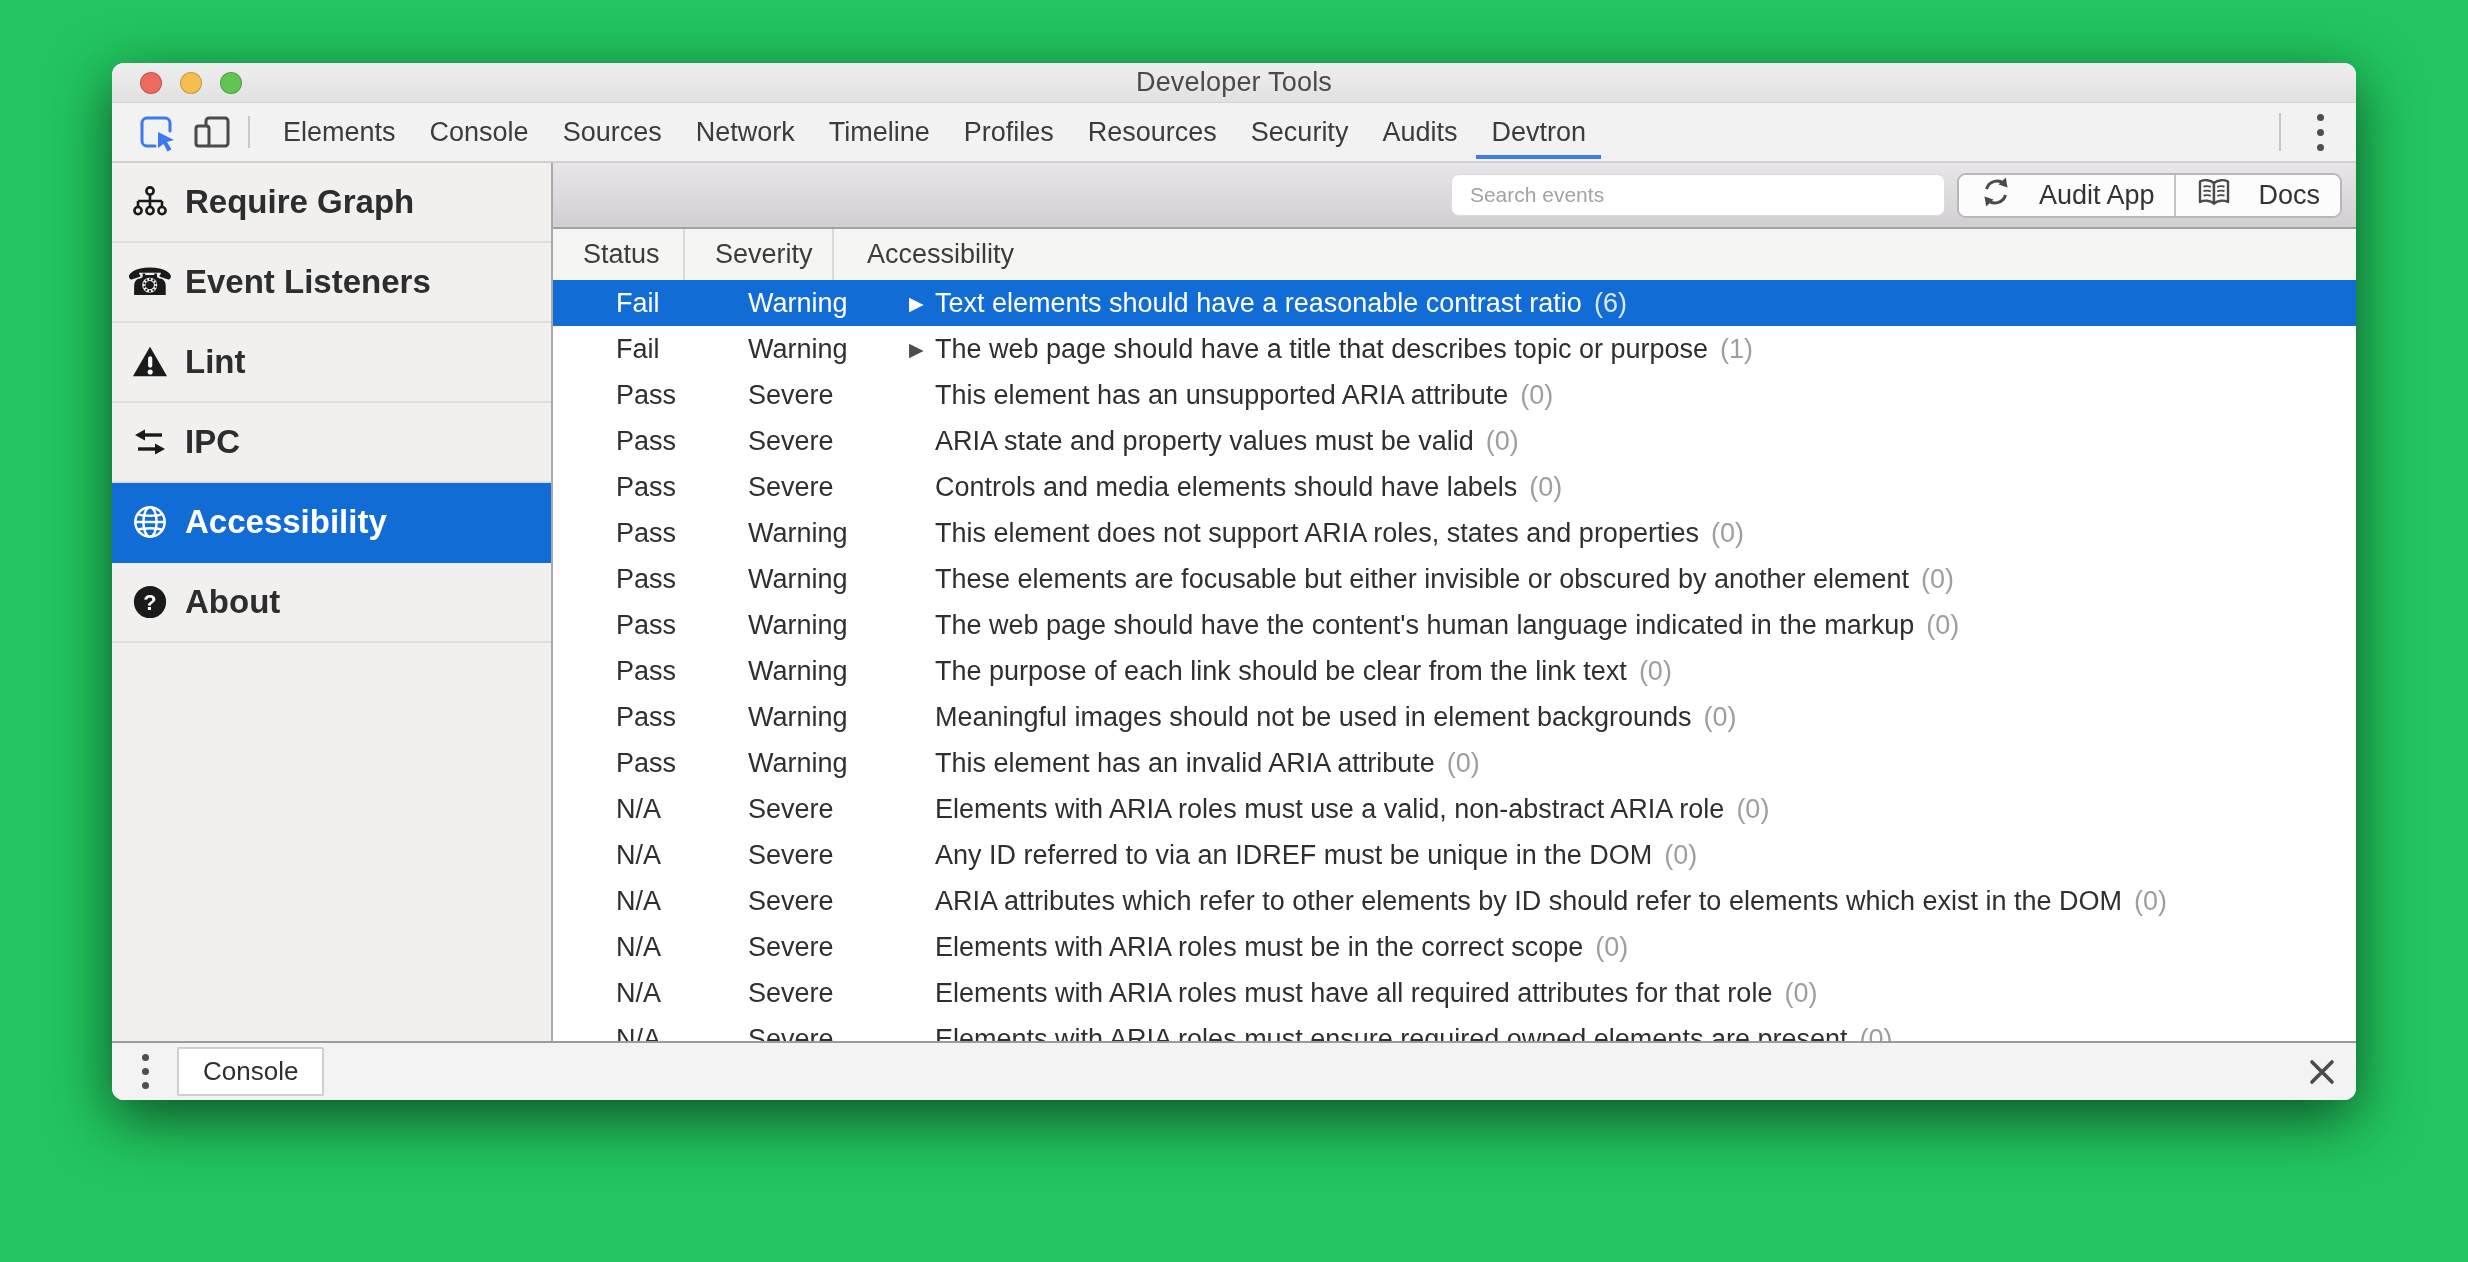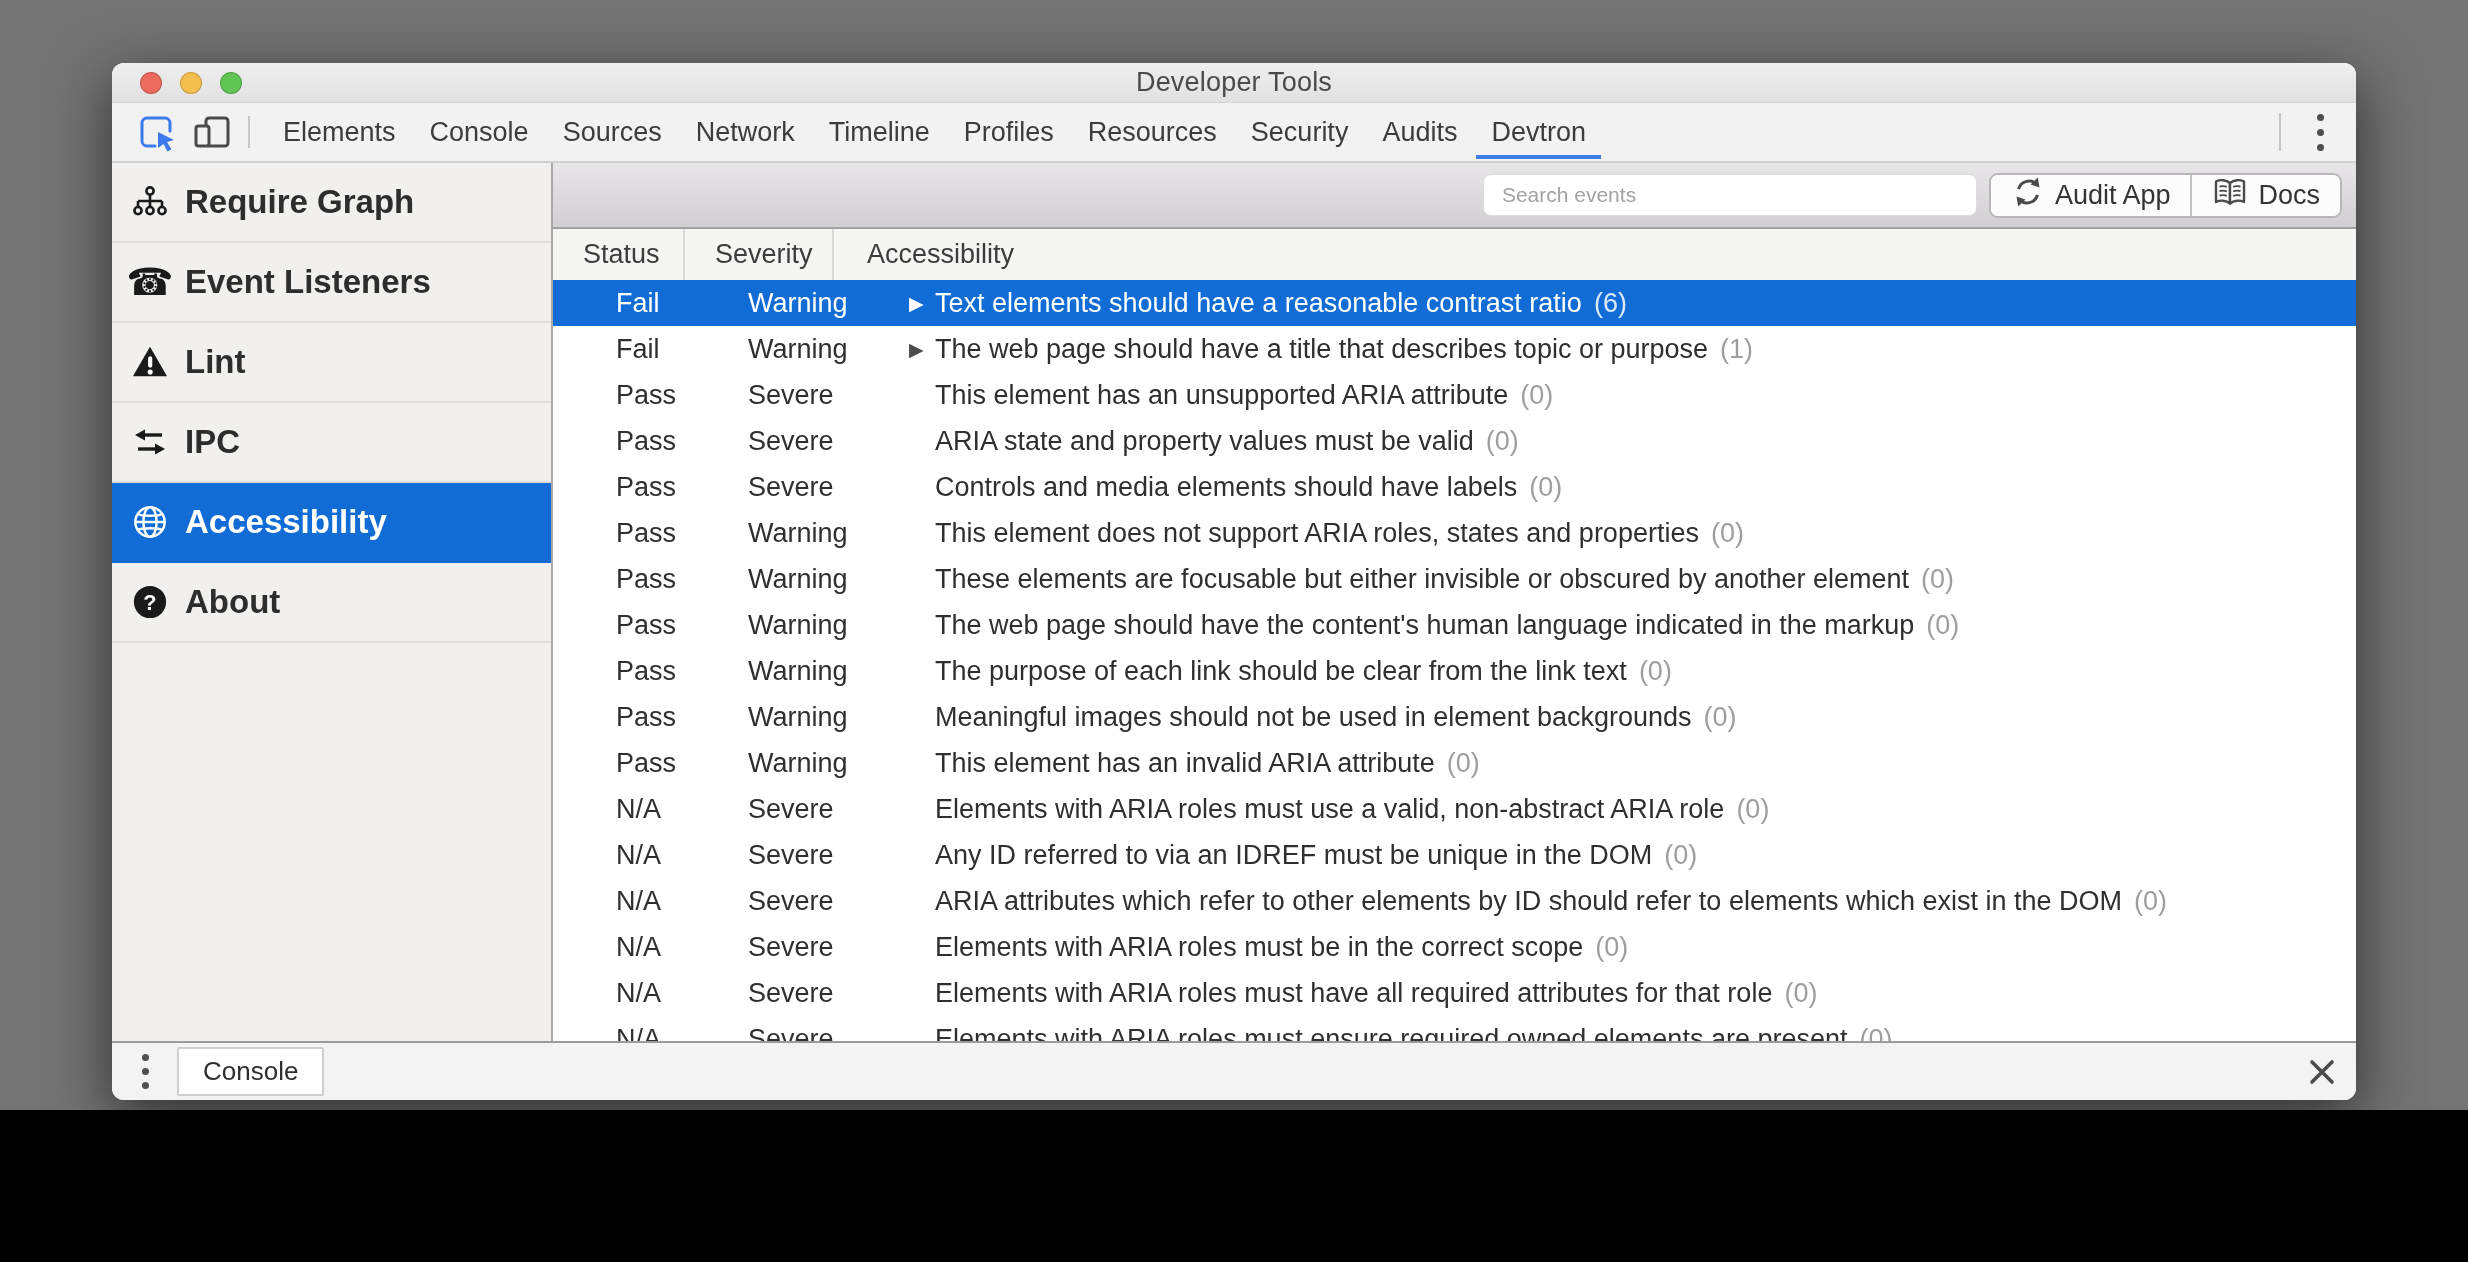--- a/index.html
+++ b/index.html
@@ -1,17 +1,17 @@
 <!DOCTYPE html>
 <html><head>
 <meta charset="utf-8">
 <style>
   * { margin:0; padding:0; box-sizing:border-box; }
   html,body { width:2468px; height:1262px; background:#000; font-family:"Liberation Sans","DejaVu Sans",sans-serif; }
-  .stage { position:relative; width:2468px; height:1110px; background:#737373; overflow:hidden; }
+  .stage { position:relative; width:2468px; height:1262px; background:#22c55e; overflow:hidden; }
 
   .window { position:absolute; left:112px; top:63px; width:2244px; height:1037px;
             border-radius:12px; overflow:hidden; background:#fff; display:flex; flex-direction:column;
             box-shadow:0 18px 60px rgba(0,0,0,.6); }
 
   
   .titlebar { position:relative; height:40px; flex:0 0 40px;
               background:linear-gradient(#efefef,#e1e1e1); border-bottom:1px solid #d4d4d4;
               display:flex; align-items:center; justify-content:center; }
   .title { font-size:27px; color:#4a4a4a; font-weight:500; letter-spacing:.2px; }
@@ -49,21 +49,21 @@
 
   
   .main { flex:1 1 auto; display:flex; flex-direction:column; min-width:0; }
   .toolbar { height:66px; flex:0 0 66px; background:linear-gradient(#e8e6e8,#d1cfd1);
              border-bottom:2px solid #a19fa1; display:flex; align-items:center; justify-content:flex-end;
              padding-right:14px; gap:12px; }
   .search { width:494px; height:42px; border:1px solid #dcdcdc; border-radius:8px; background:#fff;
             font-size:21px; padding:0 18px; color:#333; outline:none; font-family:inherit; }
   .search::placeholder { color:#a2a2a2; }
   .btn-group { display:flex; height:45px; border:2px solid #b8b6b8; border-radius:9px; overflow:hidden; background:#fcfcfc; }
-  .btn { display:flex; align-items:center; gap:10px; padding:0 20px; font-size:27px; color:#333;
+  .btn { display:flex; align-items:center; gap:26px; padding:0 20px; font-size:27px; color:#333;
          background:#fcfcfc; cursor:pointer; }
   .btn + .btn { border-left:2px solid #c5c3c5; }
 
   
   .thead { height:51px; flex:0 0 51px; background:#f5f5f4; display:grid; grid-template-columns:132px 149px 1fr;
            align-items:center; font-size:27px; color:#3c3c3c; }
   .thead .th { height:100%; display:flex; align-items:center; padding-left:30px; }
   .thead .th:nth-child(1), .thead .th:nth-child(2) { border-right:2px solid #d9d9d9; }
   .thead .th:nth-child(3) { padding-left:33px; }
   .tbody { flex:1 1 auto; overflow:hidden; background:#fff; }

